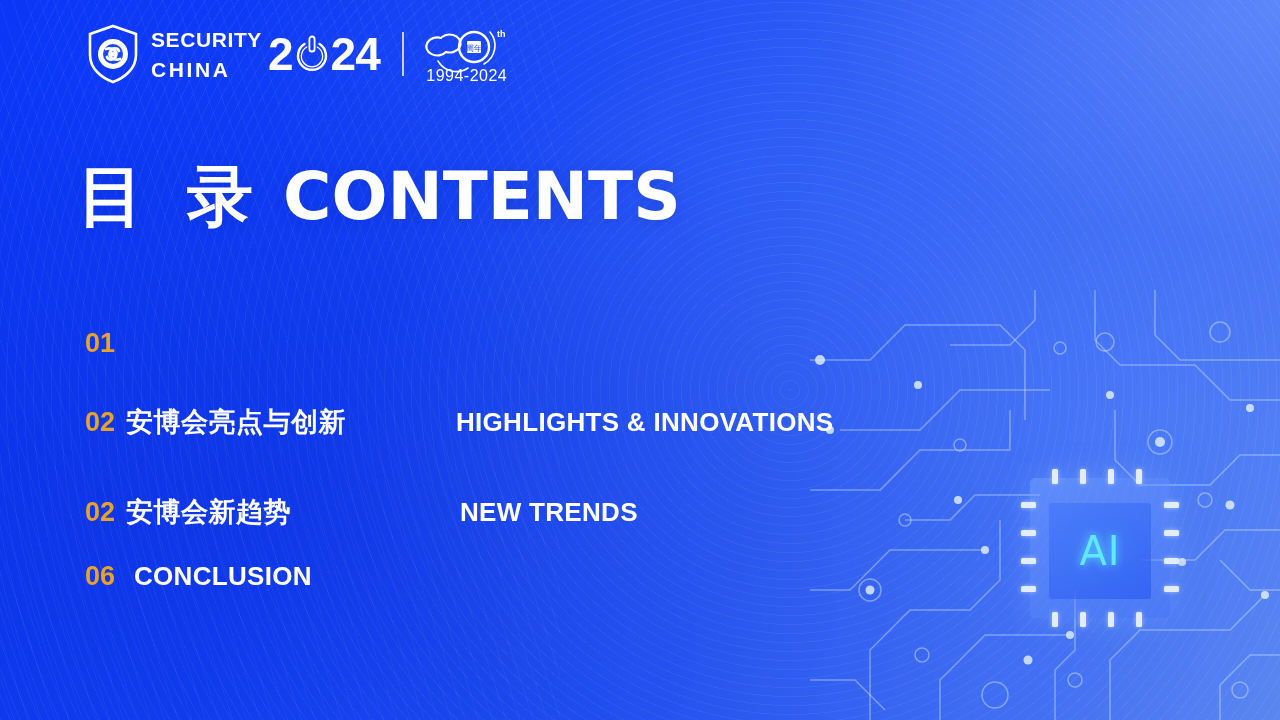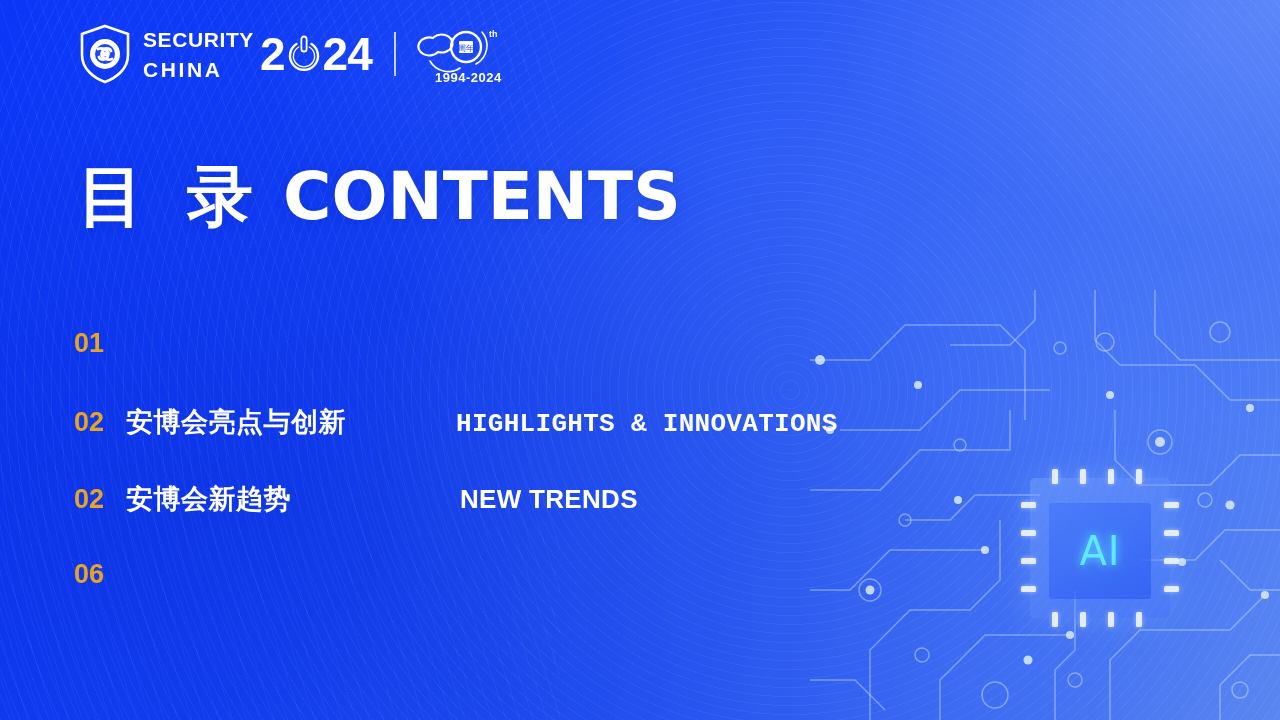--- a/index.html
+++ b/index.html
@@ -62,70 +62,71 @@
     font-size:40px; font-weight:400; letter-spacing:1px;
     color:#5FE8FF;
     text-shadow:0 0 9px rgba(95,232,255,.85), 0 0 22px rgba(95,232,255,.45);
     font-family:"DejaVu Sans",sans-serif;
   }
   .pin { position:absolute; background:#E3ECFB; border-radius:1.5px; box-shadow:0 0 5px rgba(220,235,255,.6); }
   .pin.v { width:6px; height:15px; }
   .pin.h { width:15px; height:6px; }
 
   
-  .logo { position:absolute; left:78px; top:24px; display:flex; align-items:center; height:60px; }
+  .logo { position:absolute; left:86px; top:24px; display:flex; align-items:center; height:60px; }
   .shield { width:54px; height:60px; margin-right:11px; flex:0 0 auto; }
   .wordmark { display:flex; flex-direction:column; justify-content:center; margin-right:6px; }
   .wordmark .l1, .wordmark .l2 {
     color:#FFFFFF; font-weight:bold; font-size:21px; line-height:21px; letter-spacing:.6px;
   }
   .wordmark .l2 { letter-spacing:2.6px;margin-top:9px; }
   .year { display:flex; align-items:center; color:#fff; font-weight:bold; font-size:46px; line-height:46px; letter-spacing:-1px; }
   .power { width:36px; height:40px; margin:0 1px; }
   .divider { width:2px; height:44px; background:rgba(255,255,255,.75); margin:0 20px 0 22px; }
   .anniv { position:relative; width:86px; height:62px; }
   .anniv svg { position:absolute; left:0; top:0; }
   .anniv .yrs {
-    position:absolute; left:0; bottom:0; width:100%; text-align:right;
-    color:#fff; font-weight:bold; font-size:13px; letter-spacing:.5px;
+    position:absolute; left:0; bottom:0; width:100%; text-align:center;
+    color:#fff; font-weight:normal; font-size:16px; letter-spacing:.5px;
   }
 
   
   .title {
     position:absolute; left:78px; top:160px;
     color:#FFFFFF; font-weight:bold; font-size:66px; line-height:74px;
     letter-spacing:1px; white-space:nowrap;
     font-family:"DejaVu Sans","Liberation Sans",sans-serif;
     text-shadow:0 2px 14px rgba(0,30,160,.22);
   }
   .title .cn { letter-spacing:10px; }
   .title .en { letter-spacing:0px; margin-left:20px; }
 
   
   .toc { position:absolute; left:74px; top:330px; width:1000px; }
   .toc-row { display:flex; align-items:baseline; height:77px; }
   .num {
     width:52px; flex:0 0 52px;
     color:#E5A427; font-weight:bold; font-size:27px; line-height:27px;
     font-family:"Liberation Sans",sans-serif;
+    text-align:center;
   }
   .cn-label {
     width:320px; flex:0 0 320px;
     color:#FFFFFF; font-weight:bold; font-size:27px; line-height:30px;
     font-family:"DejaVu Sans","Liberation Sans",sans-serif;
     letter-spacing:.5px;
   }
   .en-label {
     color:#FFFFFF; font-weight:bold; font-size:26px; line-height:30px;
     letter-spacing:.3px; white-space:nowrap;
     font-family:"Liberation Sans",sans-serif;
   }
   .en-label.ind-1 { padding-left:6px; }
-  .en-label.ind-2 { padding-left:10px;font-family:Liberation Mono, monospace; }
-  .en-label.ind-3 { padding-left:14px; }
+  .en-label.ind-2 { padding-left:10px; }
+  .en-label.ind-3 { padding-left:14px;margin-top:13px; }
   .en-label.ind-4 { padding-left:8px; }
 </style>
 </head>
 <body>
 
 <div class="slide">
   <div class="ripples"></div>
   <div class="hatch"></div>
   <div class="vignette"></div>
 
@@ -263,15 +264,16 @@
       <div class="cn-label">安博会亮点与创新</div>
       <div class="en-label ind-2">HIGHLIGHTS &amp; INNOVATIONS</div>
     </div>
     <div class="toc-row">
       <div class="num">02</div>
       <div class="cn-label">安博会新趋势</div>
       <div class="en-label ind-3">NEW TRENDS</div>
     </div>
     <div class="toc-row">
       <div class="num">06</div>
+      <div class="en-label ind-4">CONCLUSION</div>
     </div>
   </div>
 </div>
 
 </body></html>

